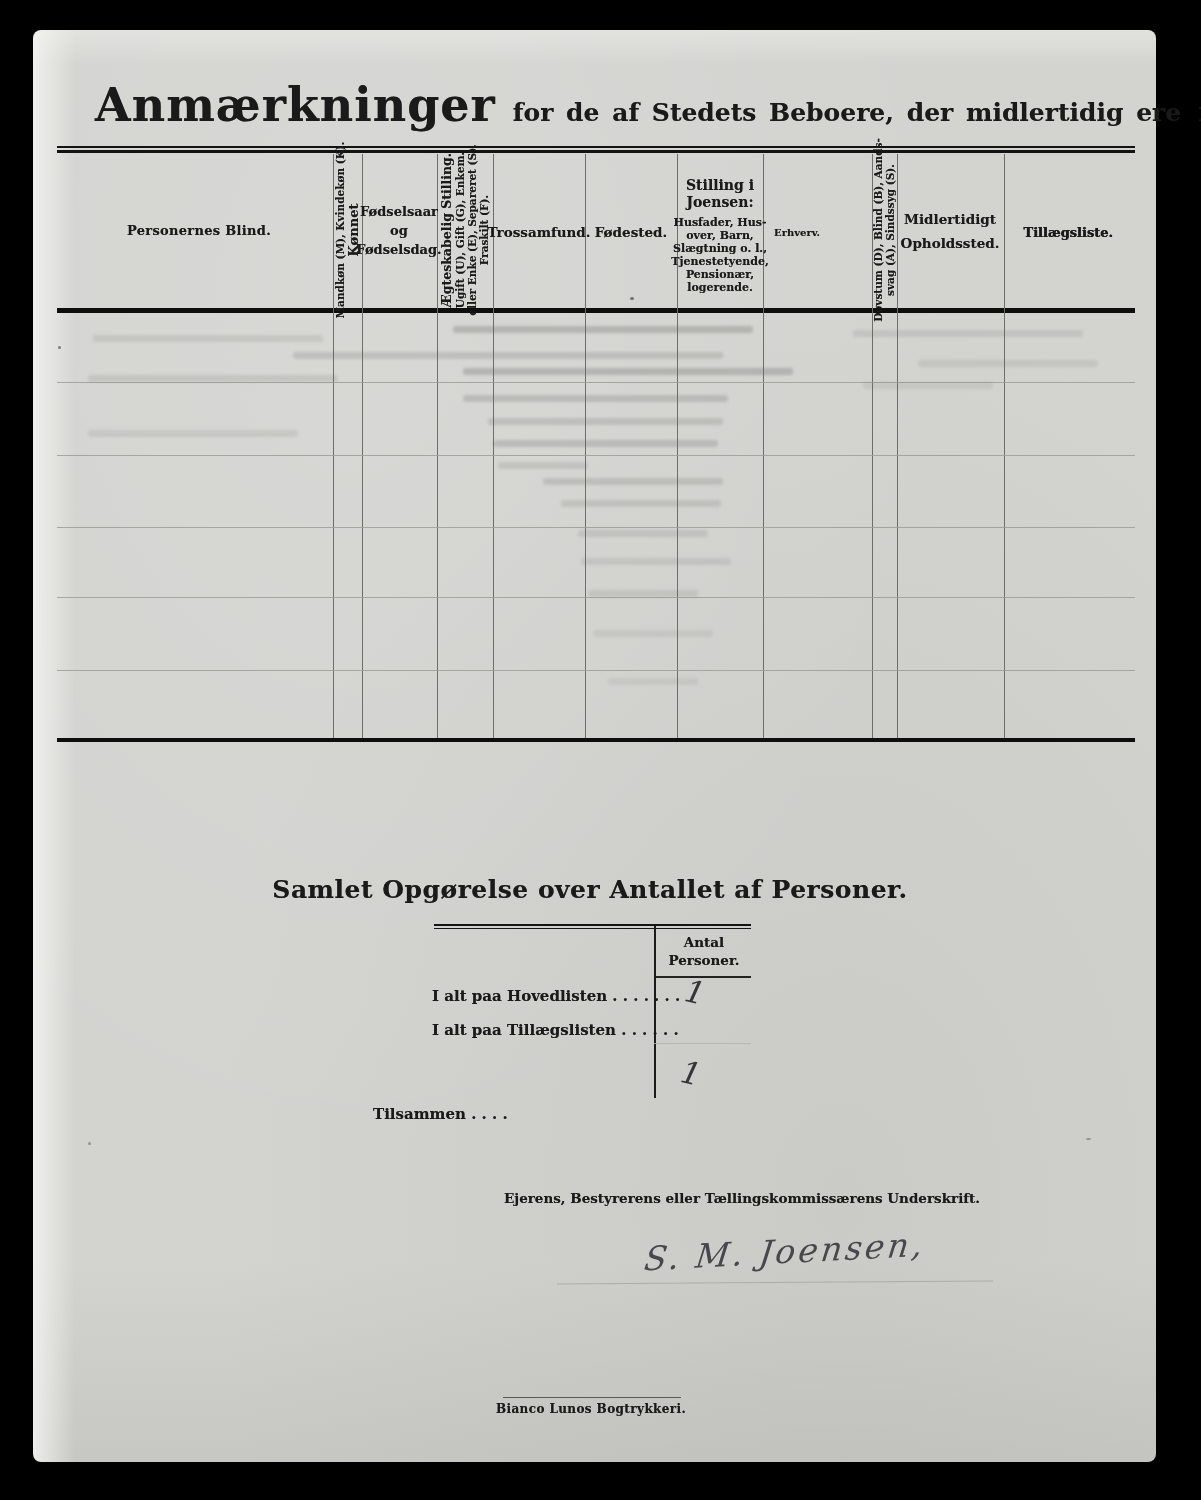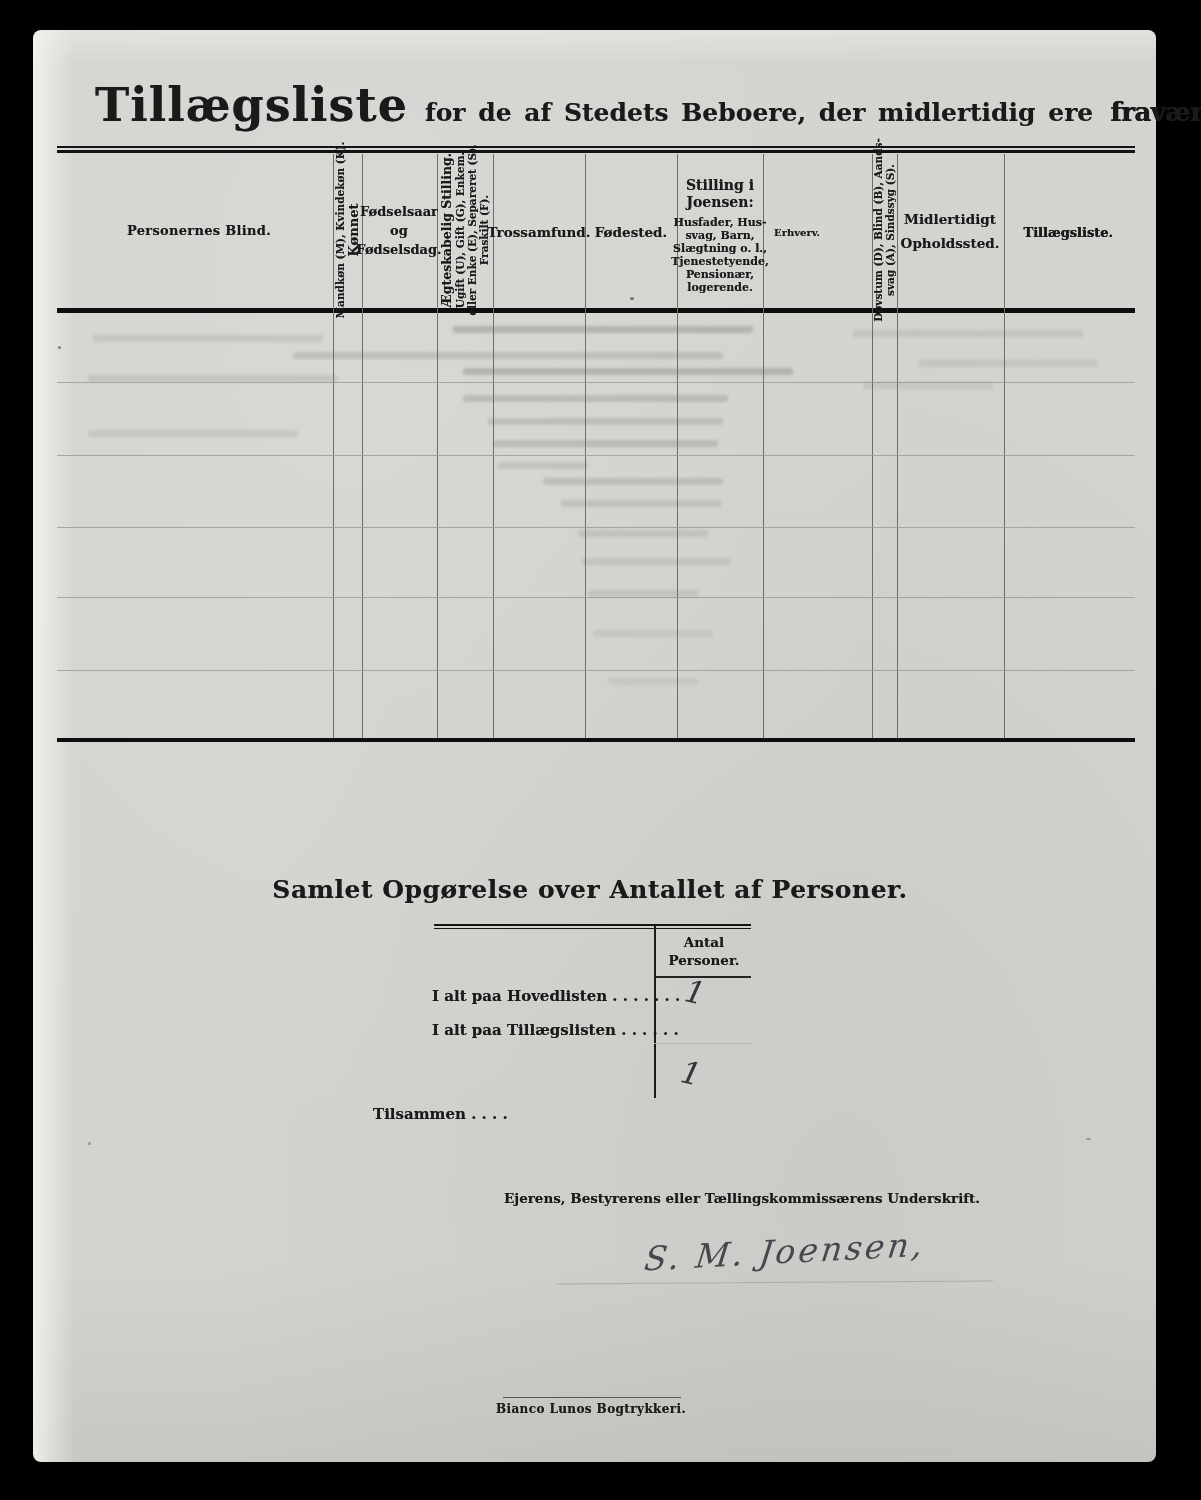--- a/index.html
+++ b/index.html
@@ -69,21 +69,21 @@
   .sig-line{height:1px;background:#a6a6a0;opacity:.8;transform:rotate(-.4deg);}
   .foot-rule{height:1px;background:#5a5a55;}
   .foot-text{transform:translateX(-50%);font-size:12px;font-weight:bold;letter-spacing:.4px;white-space:nowrap;}
 </style>
 </head>
 <body>
 
 <div class="page">
 
   <div class="abs title-row">
-    <span class="t-main ink">Tillægsliste</span>
+    <span class="t-main ink">Anmærkninger</span>
     <span class="t-rest ink">for de af Stedets Beboere, der midlertidig ere</span>
     <span class="t-emph ink">fraværende.</span>
   </div>
 
   <div class="abs dblrule" style="left:24px;top:116px;width:1078px;"></div>
   <div class="abs thickrule" style="left:24px;top:278px;width:1078px;height:5px;"></div>
   <div class="abs thickrule" style="left:24px;top:708px;width:1078px;height:4px;"></div>
 
   <div class="abs vline" style="left:300px;top:124px;height:584px;"></div>
   <div class="abs vline" style="left:329px;top:124px;height:584px;"></div>
@@ -121,21 +121,21 @@
   </div>
 
   <div class="abs hcell ink" style="left:506px;top:202px;font-size:13.5px;">Trossamfund.</div>
 
   <div class="abs hcell ink" style="left:598px;top:202px;font-size:13.5px;">Fødested.</div>
 
   <div class="abs hcell ink" style="left:687px;top:205px;">
     <div class="fam-title ml">Stilling i
 Joensen:</div>
     <div class="fam-sub ml">Husfader, Hus-
-svag, Barn,
+over, Barn,
 Slægtning o. l.,
 Tjenestetyende,
 Pensionær,
 logerende.</div>
   </div>
 
   <div class="abs hcell ink" style="left:764px;top:202px;font-size:10px;">Erhverv.</div>
 
   <div class="abs vhead ink" style="left:851px;top:200px;width:150px;">
     <div class="v-sub">Døvstum (D), Blind (B), Aands-</div>

